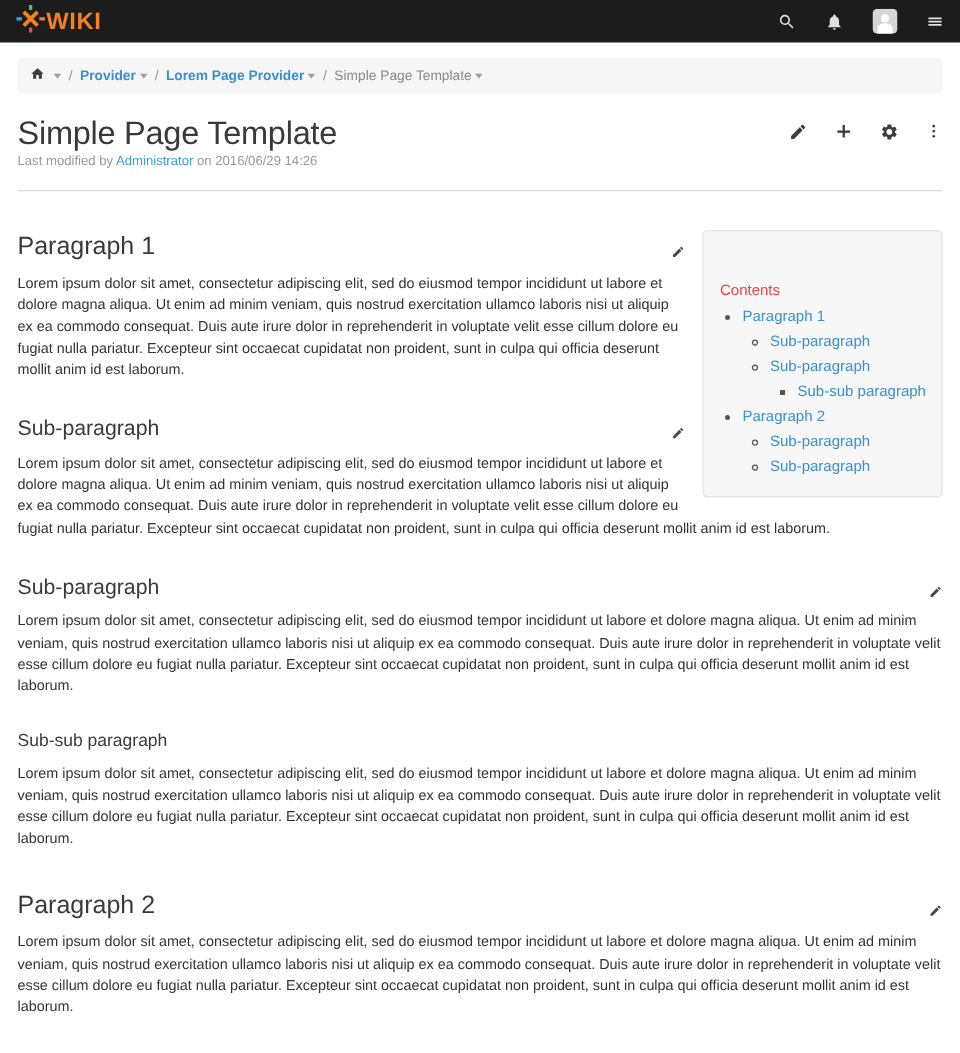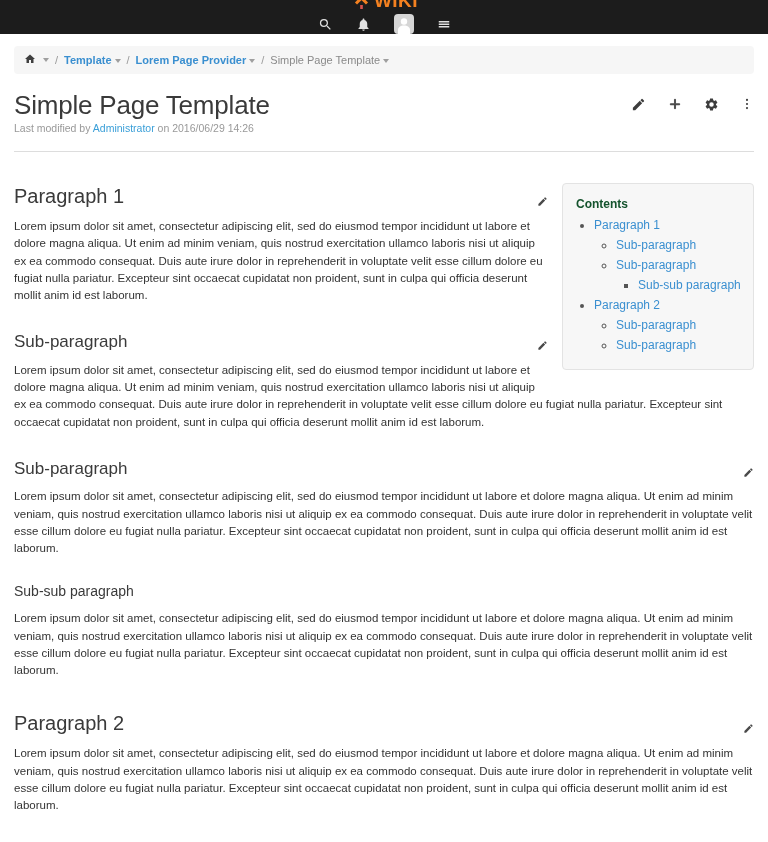--- a/index.html
+++ b/index.html
@@ -7,23 +7,22 @@
   body {
     width: 768px;
     font-family: "Liberation Sans", "DejaVu Sans", sans-serif;
     color: #333;
   }
   a { text-decoration: none; cursor: pointer; }
 
   
   .navbar {
     height: 34px; background: #1c1c1c;
-    display: flex; align-items: center; justify-content: flex-end;
+    display: flex; align-items: center; justify-content: space-between;
     padding: 0 13px;
-    flex-direction: column;
   }
   .brand { display: flex; align-items: center; gap: 1px; cursor: pointer; }
   .brand-text {
     color: #f48120; font-size: 19px; font-weight: bold; letter-spacing: .5px;
     line-height: 1; margin-left: -1px;
   }
   .nav-icons { display: flex; align-items: center; gap: 23px; }
   .nav-icons svg { display: block; }
 
   
@@ -51,21 +50,21 @@
   .byline a { color: #3a9fd8; }
   hr.rule { border: 0; border-top: 1px solid #ddd; margin: 17px 0 15px 0; }
 
   
   .content { font-size: 11.5px; line-height: 1.5; }
   .toc {
     float: right; width: 192px; margin: 2px 0 12px 14px;
     background: #f7f7f7; border: 1px solid #e3e3e3; border-radius: 4px;
     padding: 11px 8px 13px 13px; font-size: 12px;
   }
-  .toc-title { font-weight: bold; color: #14532d; margin-bottom: 3px; }
+  .toc-title { font-weight: normal; color: #ef4444; margin-bottom: 3px; margin-top: 27px; }
   .toc ul { margin: 0 0 0 4px; padding-left: 14px; }
   .toc ul ul { padding-left: 18px; }
   .toc li { margin: 2px 0; color: #555; }
   .toc ul { list-style: disc; }
   .toc ul ul { list-style: circle; }
   .toc ul ul ul { list-style: square; }
   .toc a { color: #3a8fd0; }
 
   .section-h { font-weight: 400; color: #3a3a3a; }
   .h-l1 { font-size: 20px; margin: 29px 0 7px 0; }
@@ -120,21 +119,21 @@
 
 <nav class="breadcrumb">
   <span>
     <svg width="12" height="12" viewBox="0 0 24 24" fill="#3f3f3f">
         <path d="M10 20v-6h4v6h5v-8h3L12 3 2 12h3v8z"></path>
       </svg>
   </span>
     <span class="caret"></span>
   <span class="bc-sep">/</span>
   <span>
-    <a class="bc-link">Template</a><span class="caret"></span>
+    <a class="bc-link">Provider</a><span class="caret"></span>
   </span>
   <span class="bc-sep">/</span>
   <span>
     <a class="bc-link">Lorem Page Provider</a><span class="caret"></span>
   </span>
   <span class="bc-sep">/</span>
   <span>
     <span class="bc-current">Simple Page Template</span><span class="caret"></span>
   </span>
 </nav>

